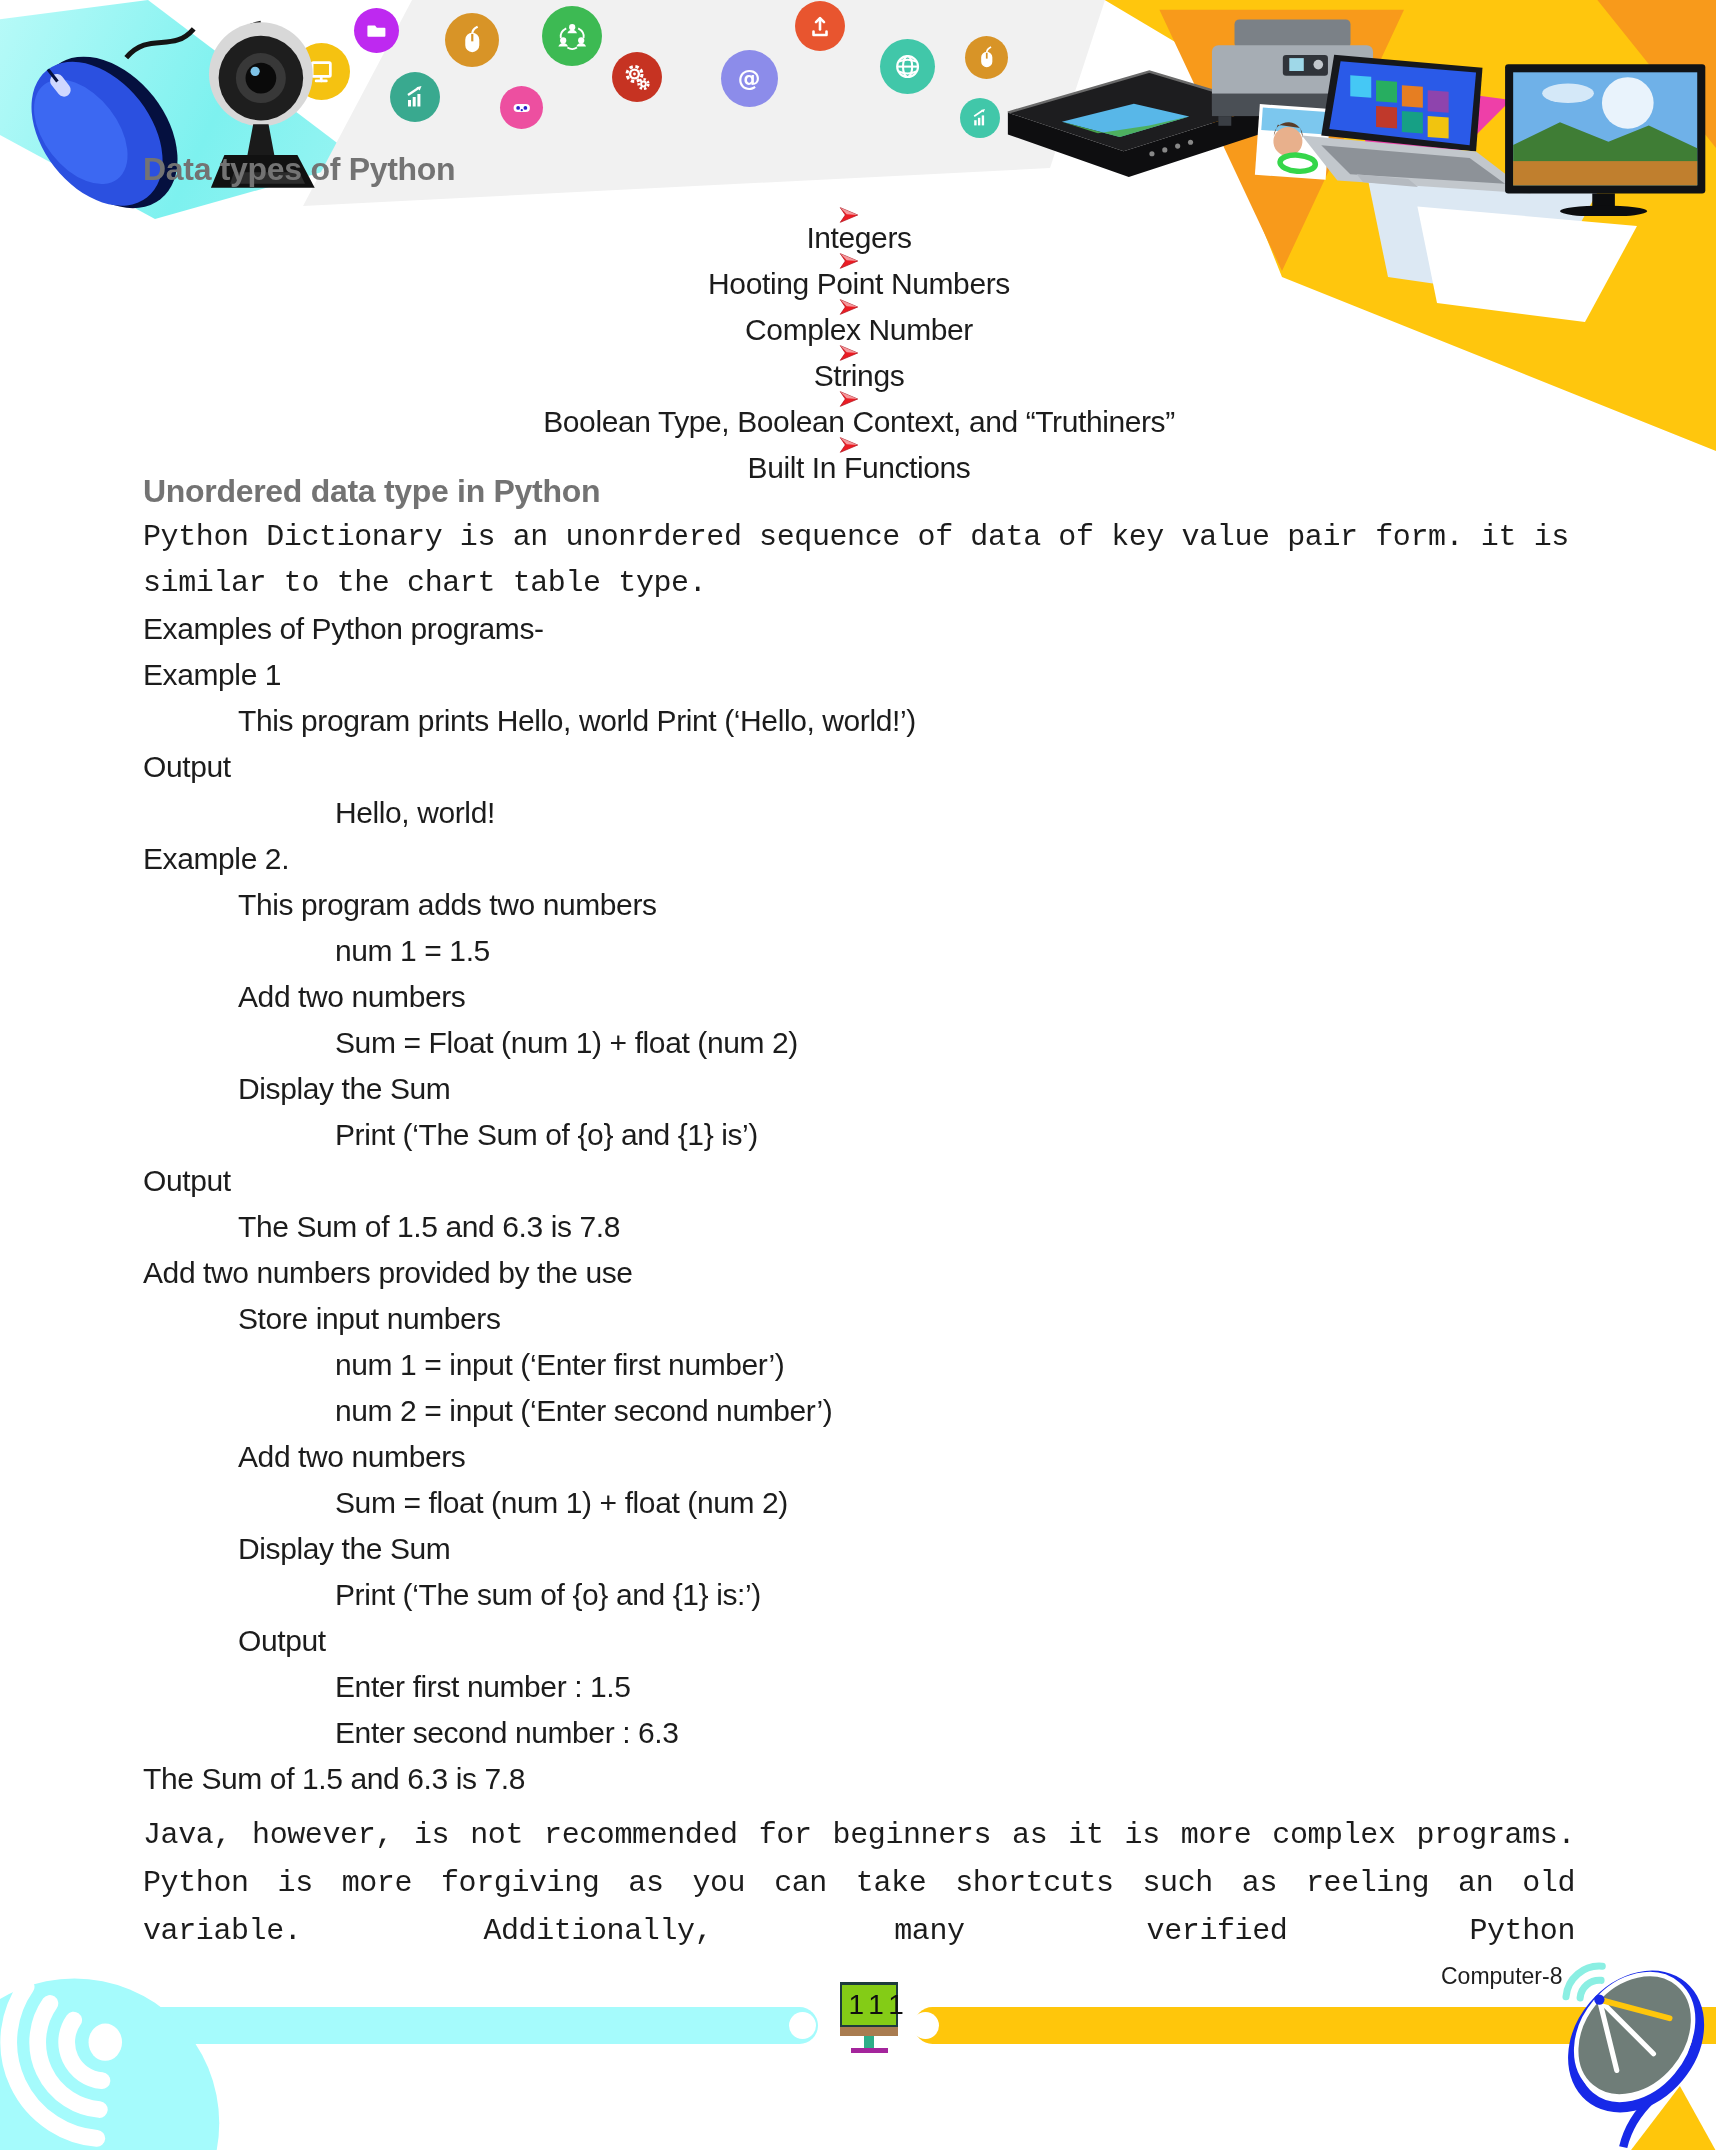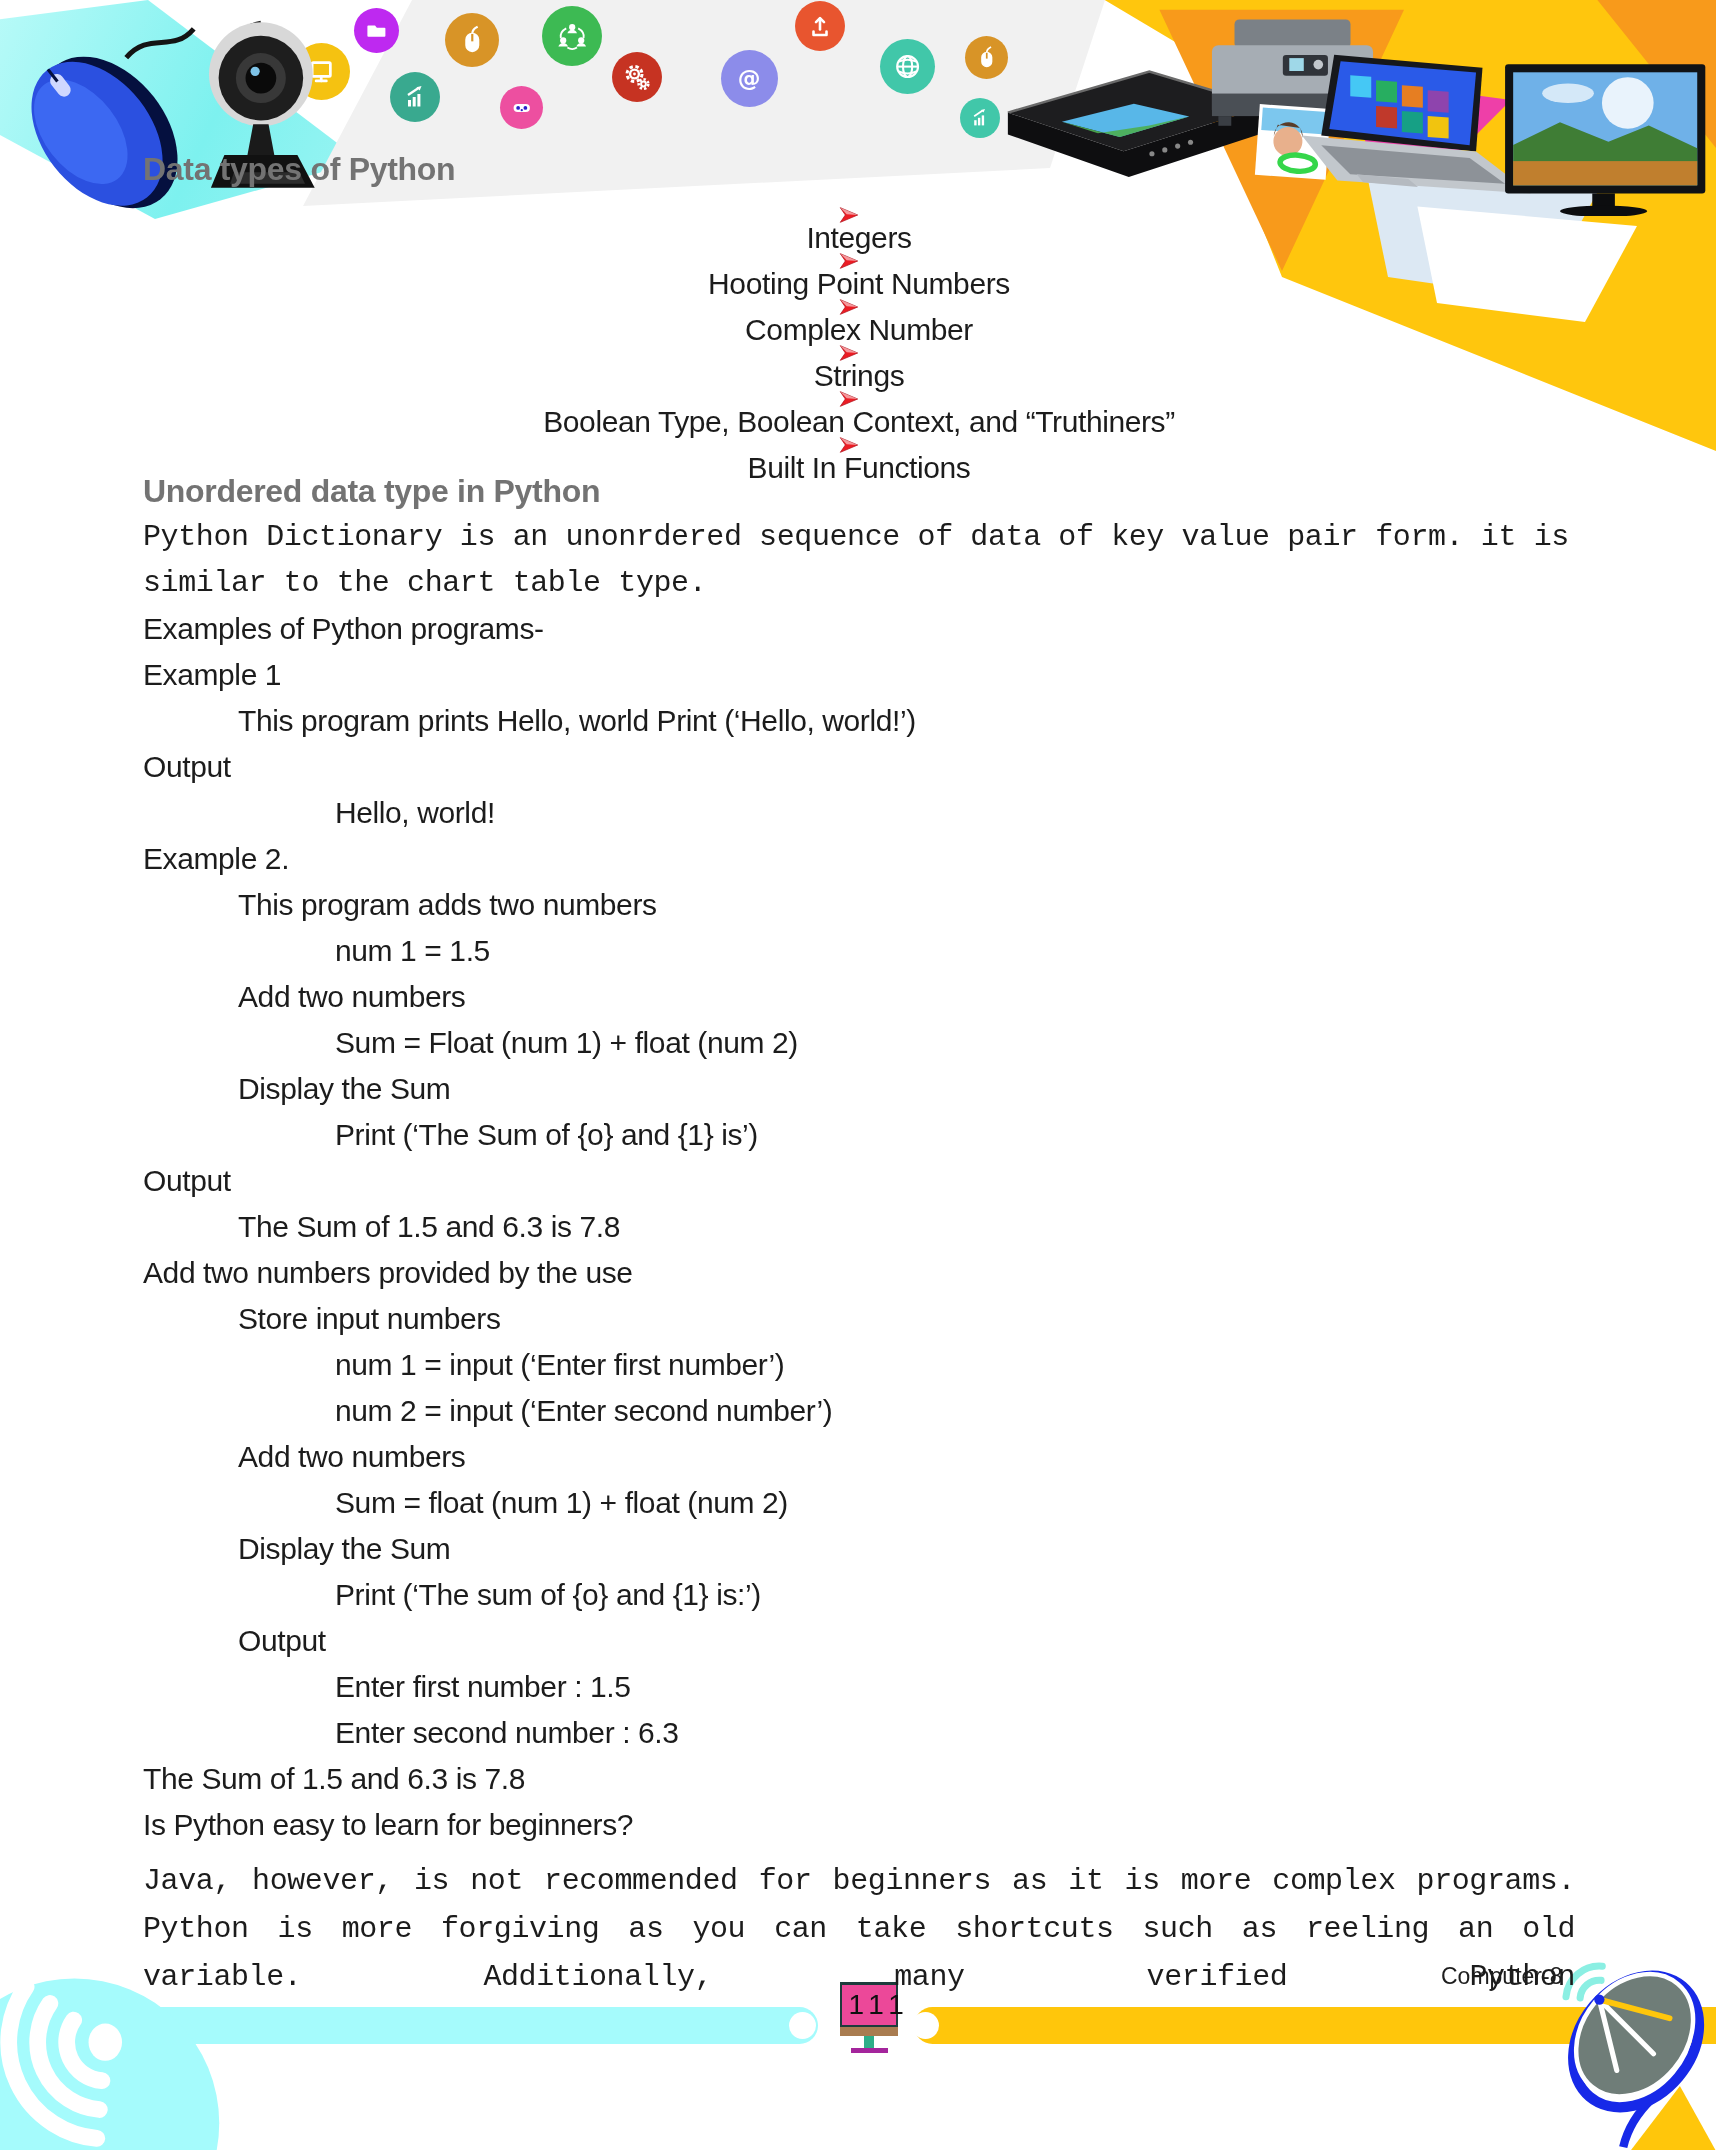--- a/index.html
+++ b/index.html
@@ -21,21 +21,21 @@
   .bullet-line{display:flex;align-items:center;height:46px;flex-direction:column;}
   .bullet{flex:0 0 auto;width:22px;height:22px;margin-right:19.3px;margin-top:1.3px;}
   .para{margin:0;line-height:46px;white-space:normal;font-family:Liberation Mono, monospace;}
   .para.just{margin-top:9px;line-height:48px;text-align:justify;text-align-last:justify;}
   
   .bar{position:absolute;top:2007px;height:37px;z-index:1;}
   #bar-cyan{left:113px;width:705px;background:#A5FBFC;border-radius:18.7px;}
   #bar-yellow{left:914px;width:803px;background:#FFC60B;border-radius:18.7px 0 0 18.7px;z-index:1;}
   .bar-dot{position:absolute;width:27px;height:27px;border-radius:50%;background:#fff;top:2012px;z-index:2;}
   #pagenum-monitor{position:absolute;left:840px;top:1982px;width:58px;z-index:3;text-align:center;}
-  #pagenum-screen{box-sizing:border-box;width:58px;height:45px;background:#ec4899;border:2.6px solid #1d3c3c;border-top-width:3.9px;
+  #pagenum-screen{box-sizing:border-box;width:58px;height:45px;background:#84cc16;border:2.6px solid #1d3c3c;border-top-width:3.9px;
                   font-size:28px;letter-spacing:6.4px;line-height:40px;color:#101010;text-indent:6.4px;}
   #pagenum-bar{width:58px;height:9px;background:#A97C50;}
   #pagenum-stand{width:9.7px;height:12.2px;background:#2EAE88;margin:0 auto;}
   #pagenum-base{width:37px;height:5.2px;background:#A4259C;margin:0 auto;}
   #book-label{position:absolute;left:1441px;top:1963px;font-size:23px;color:#1d1d1d;z-index:3;letter-spacing:0;}
   #footer-blob{position:absolute;left:0;top:1972px;z-index:2;}
   #satellite{position:absolute;left:1533px;top:1959px;z-index:4;}
 </style>
 </head>
 <body>
@@ -316,21 +316,20 @@
     <div class="line ind2">num 1 = input (‘Enter first number’)</div>
     <div class="line ind2">num 2 = input (‘Enter second number’)</div>
     <div class="line ind1">Add two numbers</div>
     <div class="line ind2">Sum = float (num 1) + float (num 2)</div>
     <div class="line ind1">Display the Sum</div>
     <div class="line ind2">Print (‘The sum of {o} and {1} is:’)</div>
     <div class="line ind1">Output</div>
     <div class="line ind2">Enter first number : 1.5</div>
     <div class="line ind2">Enter second number : 6.3</div>
     <div class="line">The Sum of 1.5 and 6.3 is 7.8</div>
-    <div class="line">Is Python easy to learn for beginners?</div>
     <p class="para just">Java, however, is not recommended for beginners as it is more complex programs. Python is more forgiving as you can take shortcuts such as reeling an old variable. Additionally, many verified Python</p>
   </main>
 
 <svg id="footer-blob" width="226" height="179" viewBox="0 0 350 278">
   <circle cx="115" cy="235" r="225" fill="#A5FBFC"></circle>
   <g fill="none" stroke="#ffffff" stroke-width="26" stroke-linecap="round">
     <path d="M157.8 168.8 A60 60 0 0 1 113.9 74.6"></path>
     <path d="M153.8 213.6 A105 105 0 0 1 77 48.8"></path>
     <path d="M149.9 258.4 A150 150 0 0 1 40.1 23"></path>
   </g>

